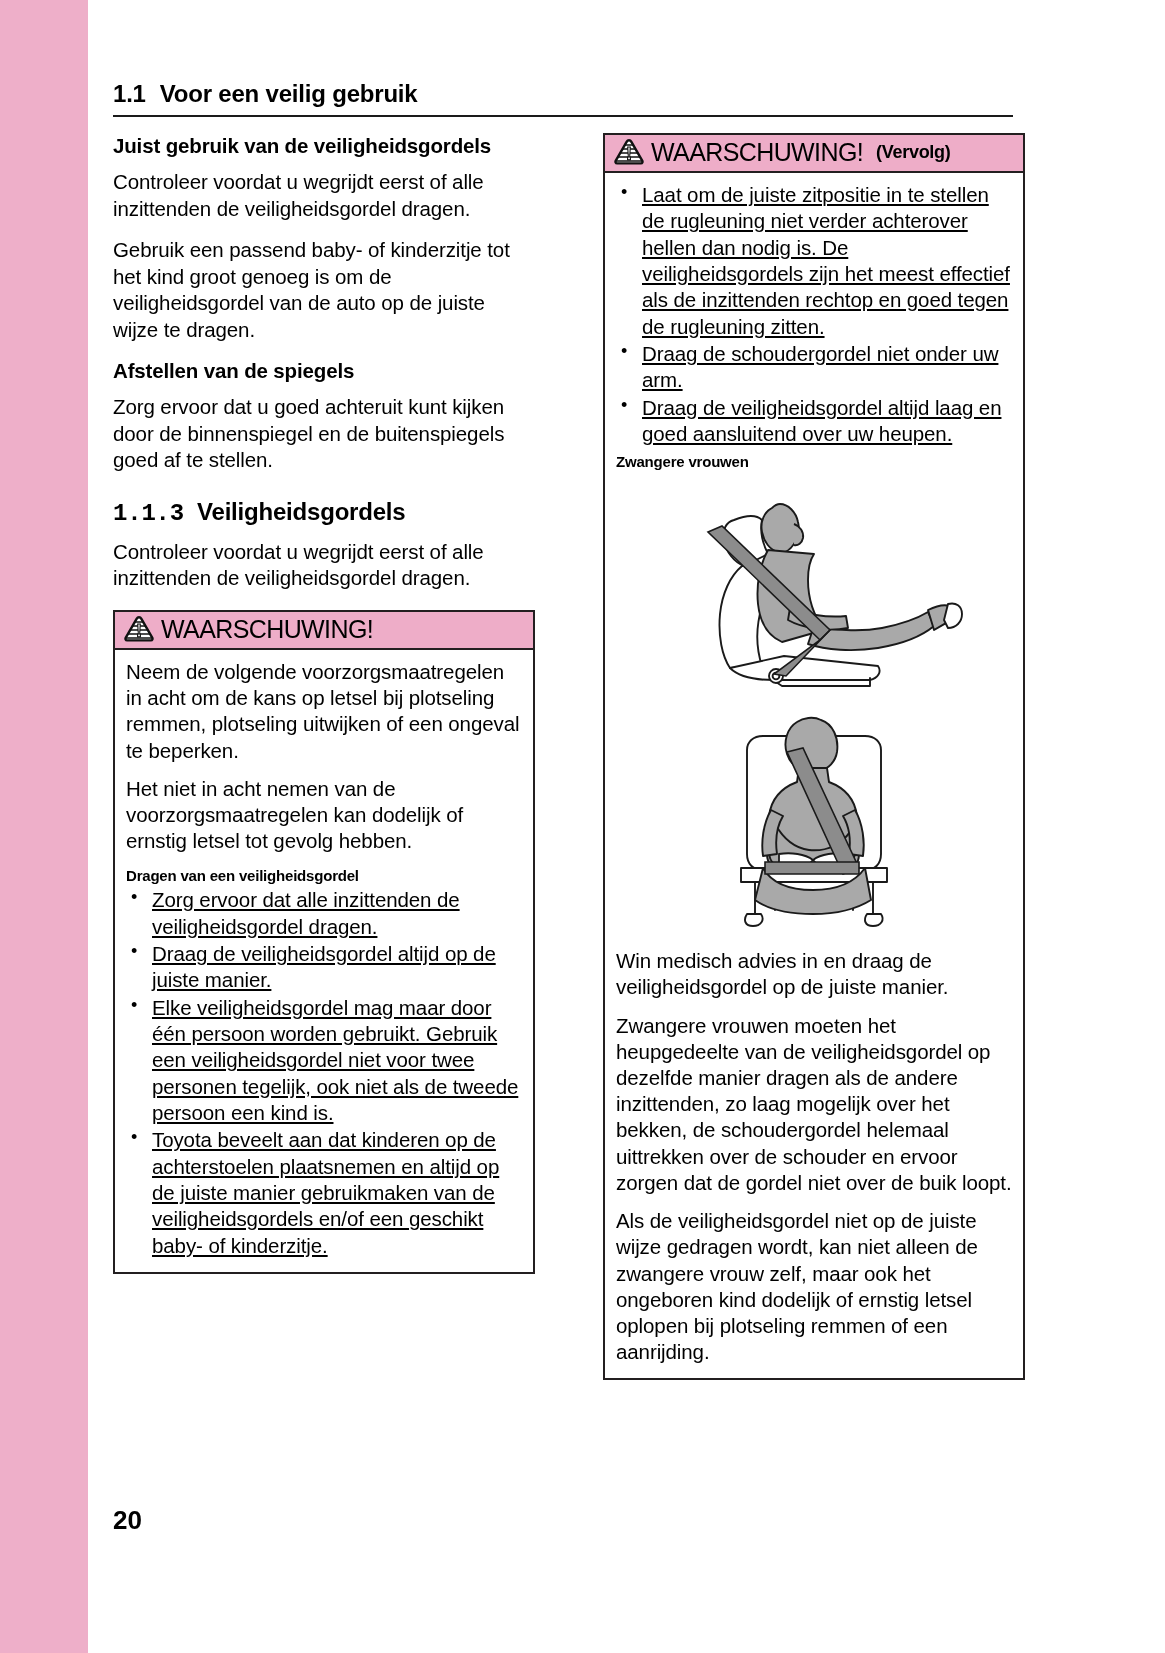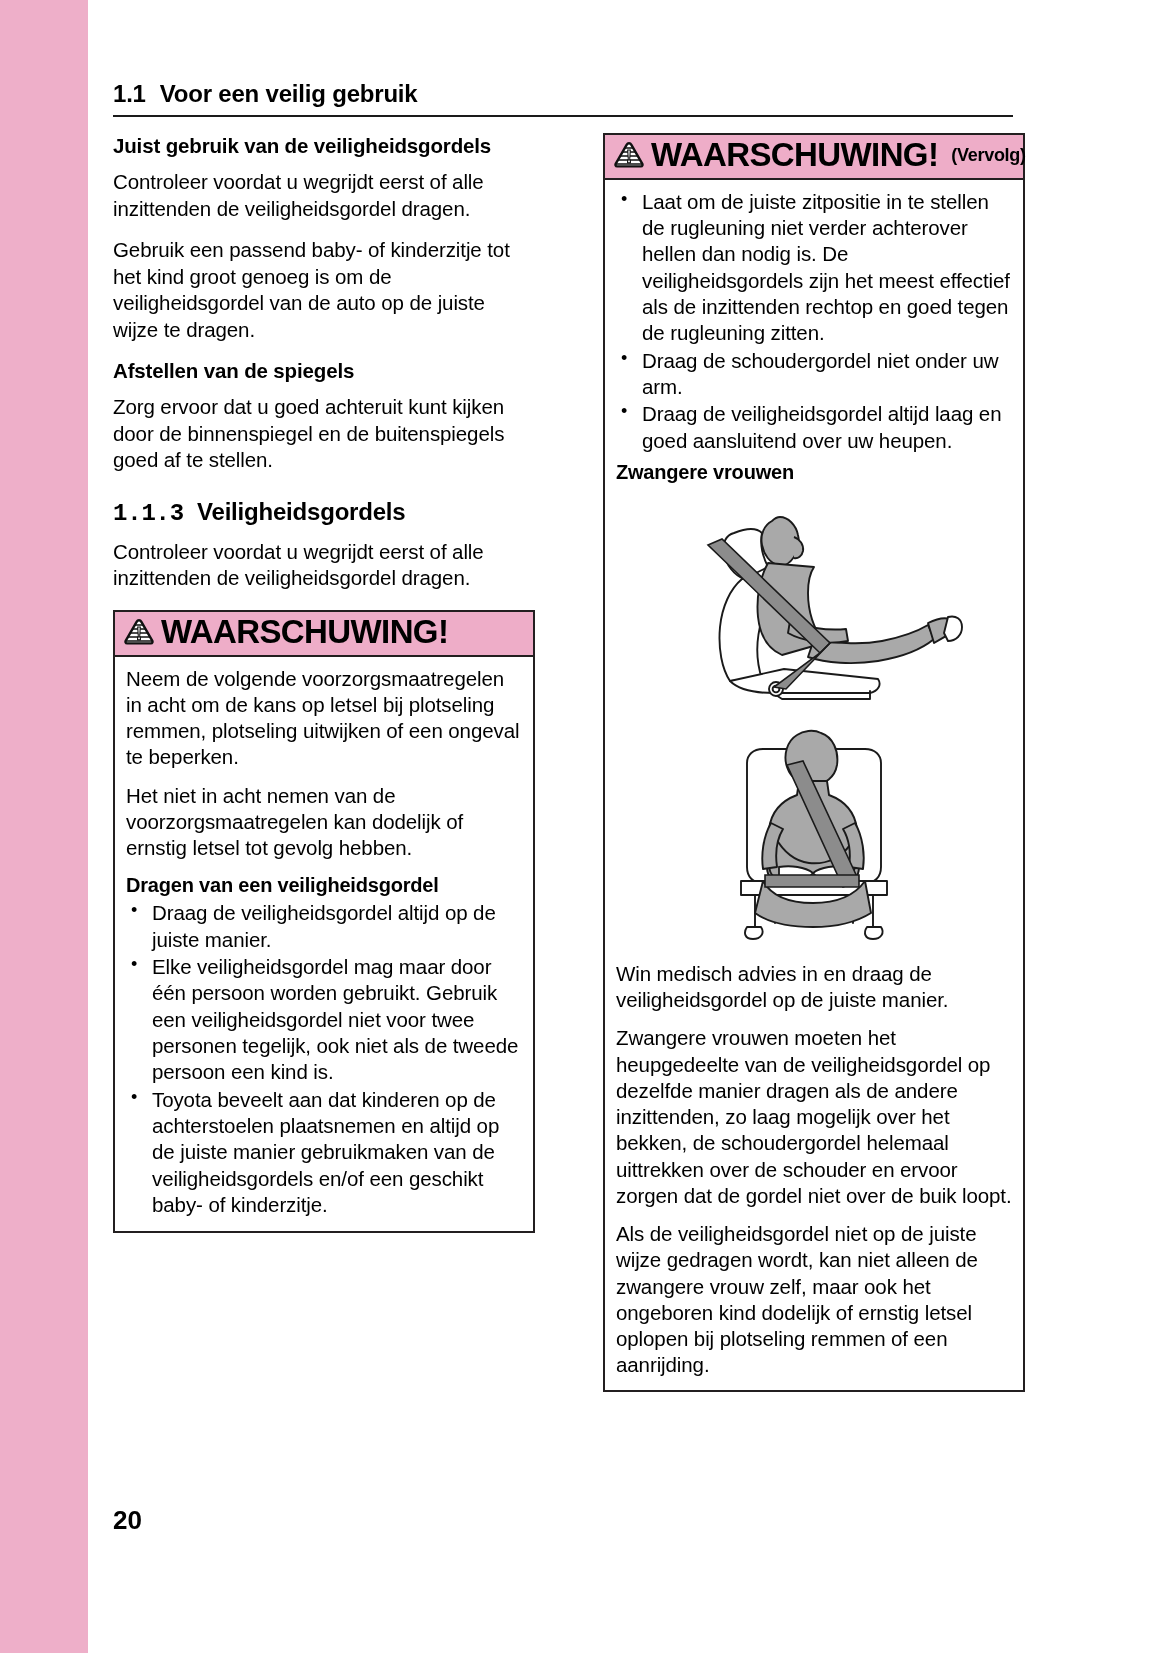--- a/index.html
+++ b/index.html
@@ -98,45 +98,46 @@
   }
   .warnbox .warnhead {
     background: #eeadc8;
     border-bottom: 2.2px solid #231f20;
     padding: 3px 9px 5px 9px;
     display: flex;
     align-items: center;
     gap: 7px;
   }
   .warnbox .warnhead .wtitle {
-    font-size: 33px;
-    font-weight: bold;
+    font-size: 25px;
+    font-weight: normal;
     letter-spacing: -0.6px;
     line-height: 1.05;
   }
   .warnbox .warnhead .wcont {
     font-size: 18px;
     font-weight: bold;
     letter-spacing: -0.3px;
     margin-left: 6px;
   }
   .warn-tri { flex: 0 0 auto; display: block; }
   .warnbody { padding: 9px 11px 12px 11px; }
   .warnbody p.body { font-size: 20.5px; line-height: 1.28; margin: 0 0 12px 0; }
   .warnbody h4 {
-    font-size: 20px;
+    font-size: 15px;
     font-weight: bold;
     margin: 0 0 2px 0;
     line-height: 1.25;
     letter-spacing: -0.2px;
   }
   ul.bullets {
     list-style: none;
     margin: 0;
     padding: 0;
+    text-decoration: underline;
   }
   ul.bullets li {
     font-size: 20.5px;
     line-height: 1.285;
     margin: 0 0 1px 0;
     padding-left: 26px;
     position: relative;
     letter-spacing: -0.1px;
   }
   ul.bullets li::before {
@@ -212,20 +213,21 @@
             <path d="M13.7 9 h2.6 l-0.5 8.2 h-1.6 z" fill="#ffffff" stroke="#111111" stroke-width="1.1"></path>
             <rect x="13.6" y="19" width="2.8" height="2.8" fill="#ffffff" stroke="#111111" stroke-width="1.1"></rect>
           </svg>
           <span class="wtitle">WAARSCHUWING!</span>
         </div>
         <div class="warnbody">
           <p class="body">Neem de volgende voorzorgsmaatregelen in acht om de kans op letsel bij plotseling remmen, plotseling uitwijken of een ongeval te beperken.</p>
           <p class="body">Het niet in acht nemen van de voorzorgsmaatregelen kan dodelijk of ernstig letsel tot gevolg hebben.</p>
           <h4>Dragen van een veiligheidsgordel</h4>
           <ul class="bullets">
+            <li>Zorg ervoor dat alle inzittenden de veiligheidsgordel dragen.</li>
             <li>Draag de veiligheidsgordel altijd op de juiste manier.</li>
             <li>Elke veiligheidsgordel mag maar door één persoon worden gebruikt. Gebruik een veiligheidsgordel niet voor twee personen tegelijk, ook niet als de tweede persoon een kind is.</li>
             <li>Toyota beveelt aan dat kinderen op de achterstoelen plaatsnemen en altijd op de juiste manier gebruikmaken van de veiligheidsgordels en/of een geschikt baby- of kinderzitje.</li>
           </ul>
         </div>
       </div>
 
     </div>
 
     <div class="col">

